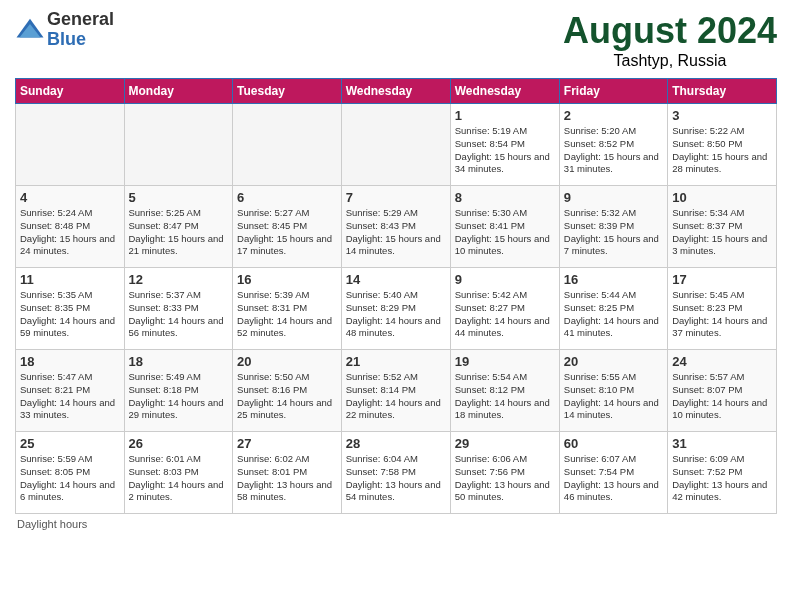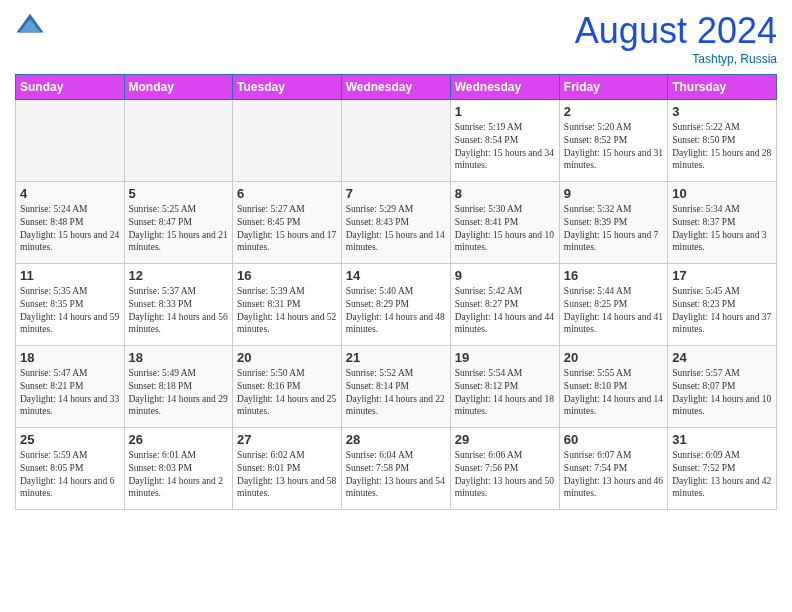--- a/index.html
+++ b/index.html
@@ -42,34 +42,35 @@
     .logo-icon {
       width: 30px;
       height: 30px;
       margin-right: 2px;
     }
     .title-block {
       text-align: right;
     }
     .month-title {
       font-size: 36px;
-      color: #1d4ed8;
-      font-weight: normal;
+      color: #14532d;
+      font-weight: bold;
     }
     .location {
-      font-size: 12px;
-      color: #0369a1;
+      font-size: 16px;
+      color: #000000;
+      text-align: center;
     }
     .calendar {
       width: 100%;
       border-collapse: collapse;
       font-size: 10px;
     }
     .calendar th {
-      background-color: #d946ef;
+      background-color: #be185d;
       color: #fff;
       padding: 5px 4px;
       text-align: left;
       font-size: 12px;
       font-weight: bold;
       border: 1px solid #2e6db4;
     }
     .calendar td {
       border: 1px solid #ccc;
       vertical-align: top;
@@ -85,21 +86,20 @@
       font-size: 13px;
       font-weight: bold;
       color: #333;
       display: block;
       margin-bottom: 2px;
     }
     .day-info {
       font-size: 9.5px;
       color: #333;
       line-height: 1.35;
-      font-family: Liberation Serif, serif;
     }
     .footer-note {
       font-size: 11px;
       color: #555;
       margin-top: 4px;
       padding-left: 2px;
     }
     tr:nth-child(odd) td:not(.empty) {
       background: #fff;
     }
@@ -110,20 +110,24 @@
 </head>
 <body>
 
 <div class="container">
   <div class="header">
     <div class="logo">
       <svg class="logo-icon" viewBox="0 0 40 40">
         <polygon points="20,5 38,30 2,30" fill="#2e6db4"></polygon>
         <polygon points="20,12 34,30 6,30" fill="#5a9fd4"></polygon>
       </svg>
+      <div class="logo-text">
+        <span class="logo-general">General</span>
+        <span class="logo-blue">Blue</span>
+      </div>
     </div>
     <div class="title-block">
       <div class="month-title">August 2024</div>
       <div class="location">Tashtyp, Russia</div>
     </div>
   </div>
 
   <table class="calendar">
     <thead>
       <tr>
@@ -271,13 +275,16 @@
             <div class="day-info">Sunrise: 6:07 AM<br>Sunset: 7:54 PM<br>Daylight: 13 hours and 46 minutes.</div>
           </td>
           <td>
             <span class="day-num">31</span>
             <div class="day-info">Sunrise: 6:09 AM<br>Sunset: 7:52 PM<br>Daylight: 13 hours and 42 minutes.</div>
           </td>
         </tr>
       </tbody>
   </table>
 
+  <div class="footer-note">
+    <span>Daylight hours</span>
+  </div>
 </div>
 
 </body></html>

